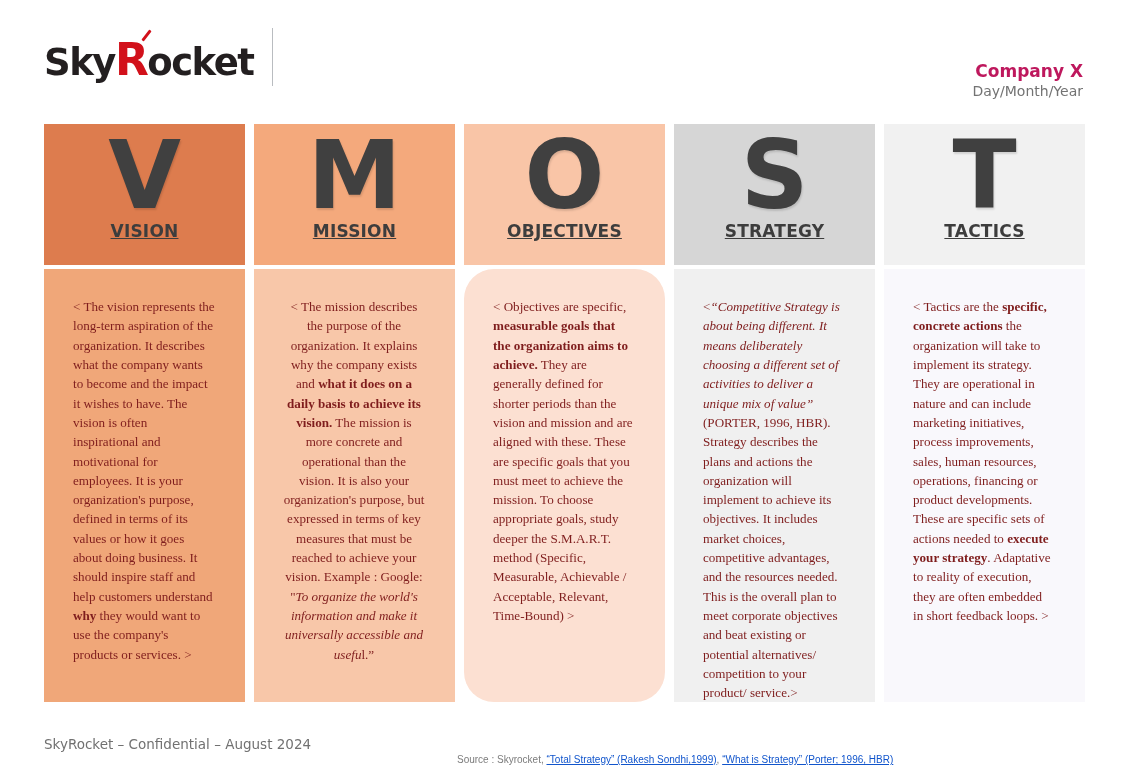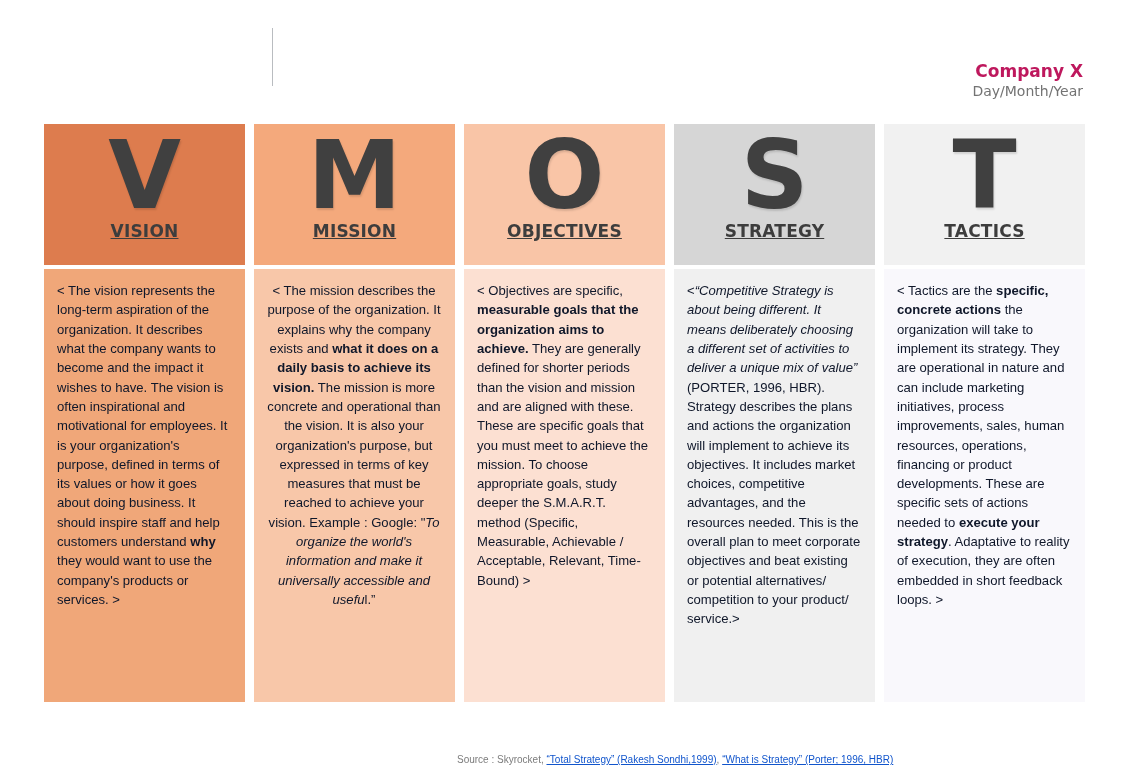--- a/index.html
+++ b/index.html
@@ -135,25 +135,25 @@
     margin-top: -4px;
     text-decoration: underline;
   }
   .col-body {
     flex: 1 1 auto;
     padding: 12px 14px 10px 13px;
     box-sizing: border-box;
     overflow: hidden;
   }
   .col-body p {
-    margin: 0;
-    font-family: Liberation Sans, sans-serif;
+    margin: 16px;
+    font-family: Liberation Serif, serif;
     font-size: 13.1px;
     line-height: 1.475;
-    color: #0f172a;
+    color: #7f1d1d;
     word-wrap: break-word;
   }
   .col-body b { font-weight: bold; }
   .col-body i { font-style: italic; }
 
   
   #slide-footer {
     position: absolute;
     left: 0;
     top: 718px;
@@ -181,20 +181,24 @@
   #footer-source a {
     color: #1155cc;
     text-decoration: underline;
   }
 </style>
 </head>
 <body>
 
 <div id="slide-header">
 
+  <div id="logo">
+    <span>Sky</span><span class="logo-r">R</span><span>ocket</span>
+    <span class="logo-accent"></span>
+  </div>
 
   <div id="header-divider"></div>
 
 
   <div id="company-block">
     <div id="company-name">Company X</div>
     <div id="company-date">Day/Month/Year</div>
   </div>
 
 </div>
@@ -216,21 +220,21 @@
       </div>
       <div class="col-body" style="background: rgb(248, 199, 169); text-align: center;">
         <p>&lt; The mission describes the purpose of the organization. It explains why the company exists and <b>what it does on a daily basis to achieve its vision.</b> The mission is more concrete and operational than the vision. It is also your organization's purpose, but expressed in terms of key measures that must be reached to achieve your vision. Example : Google: "<i>To organize the world's information and make it universally accessible and usefu</i>l.”</p>
       </div>
     </div>
     <div class="vmost-col">
       <div class="col-head" style="background: rgb(249, 197, 167);">
         <div class="col-letter">O</div>
         <div class="col-name">OBJECTIVES</div>
       </div>
-      <div class="col-body" style="background: rgb(252, 224, 210);">
+      <div class="col-body" style="background: rgb(252, 224, 210); border-radius: 30px;">
         <p>&lt; Objectives are specific, <b>measurable goals that the organization aims to achieve.</b> They are generally defined for shorter periods than the vision and mission and are aligned with these. These are specific goals that you must meet to achieve the mission. To choose appropriate goals, study deeper the S.M.A.R.T. method (Specific, Measurable, Achievable / Acceptable, Relevant, Time-Bound) &gt;</p>
       </div>
     </div>
     <div class="vmost-col">
       <div class="col-head" style="background: rgb(214, 214, 214);">
         <div class="col-letter">S</div>
         <div class="col-name">STRATEGY</div>
       </div>
       <div class="col-body" style="background: rgb(240, 240, 240);">
         <p>&lt;<i>“Competitive Strategy is about being different. It means deliberately choosing a different set of activities to deliver a unique mix of value”</i> (PORTER, 1996, HBR). Strategy describes the plans and actions the organization will implement to achieve its objectives. It includes market choices, competitive advantages, and the resources needed. This is the overall plan to meet corporate objectives and beat existing or potential alternatives/ competition to your product/ service.&gt;</p>
@@ -241,16 +245,17 @@
         <div class="col-letter">T</div>
         <div class="col-name">TACTICS</div>
       </div>
       <div class="col-body" style="background: rgb(249, 248, 252);">
         <p>&lt; Tactics are the <b>specific, concrete actions</b> the organization will take to implement its strategy. They are operational in nature and can include marketing initiatives, process improvements, sales, human resources, operations, financing or product developments. These are specific sets of actions needed to <b>execute your strategy</b>. Adaptative to reality of execution, they are often embedded in short feedback loops. &gt;</p>
       </div>
     </div>
   </div>
 
 <div id="slide-footer">
+  <div id="footer-confidential">SkyRocket – Confidential – August 2024</div>
   <div id="footer-source">
     <span>Source : Skyrocket, </span><a href="#">“Total Strategy” (Rakesh Sondhi,1999)</a><span>, </span><a href="#">“What is Strategy” (Porter; 1996, HBR)</a>
   </div>
 </div>
 
 </body></html>

